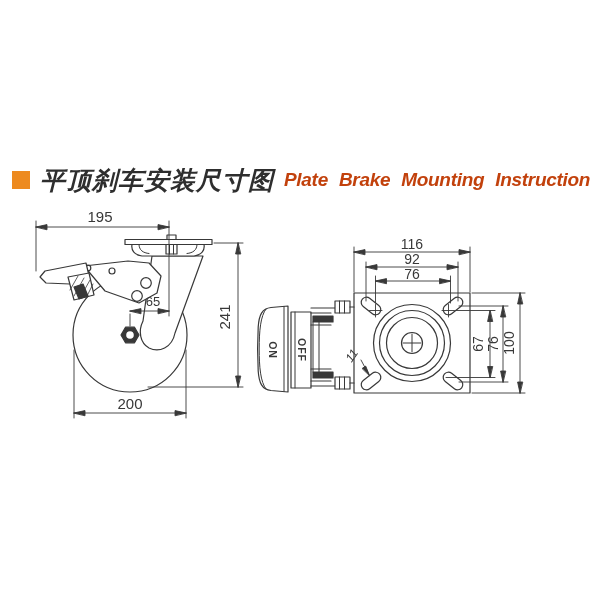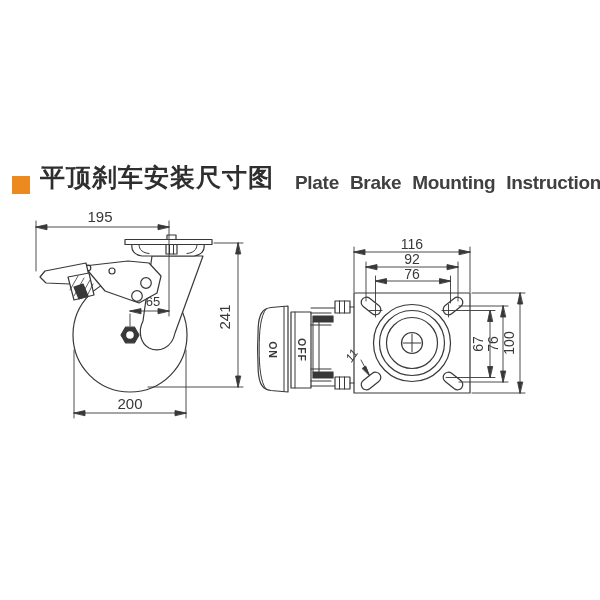--- a/index.html
+++ b/index.html
@@ -1,21 +1,21 @@
 <!DOCTYPE html>
 <html><head>
 <meta charset="utf-8">
 <style>
   html,body{margin:0;padding:0;background:#fff;}
   .page{position:relative;width:600px;height:600px;background:#ffffff;overflow:hidden;
         font-family:"Liberation Sans",sans-serif;}
-  .title-row{position:absolute;left:12px;top:166px;display:flex;align-items:flex-end;height:28px;}
+  .title-row{position:absolute;left:12px;top:166px;display:flex;align-items:center;height:28px;font-style:italic;}
   .bullet{width:18px;height:18px;background:#ED8A1F;flex:0 0 auto;}
   .title-zh{margin-left:10px;font-size:25px;font-weight:700;color:#2e2e2e;letter-spacing:1px;white-space:nowrap;}
-  .title-en{margin-left:21px;font-size:19px;font-weight:600;color:#404040;word-spacing:6px;letter-spacing:-0.3px;white-space:nowrap;}
+  .title-en{margin-left:10px;font-size:19px;font-weight:600;color:#c2410c;word-spacing:6px;letter-spacing:-0.3px;white-space:nowrap;}
   svg{position:absolute;left:0;top:0;}
   svg text{font-family:"Liberation Sans",sans-serif;fill:#383838;}
   .dim{font-size:15px;}
   .dimsmall{font-size:13px;}
   .dimtv{font-size:14px;}
   .pedaltxt{font-size:10.5px;font-weight:bold;letter-spacing:1px;}
   .note{font-size:12px;font-style:italic;}
 </style>
 </head>
 <body>

